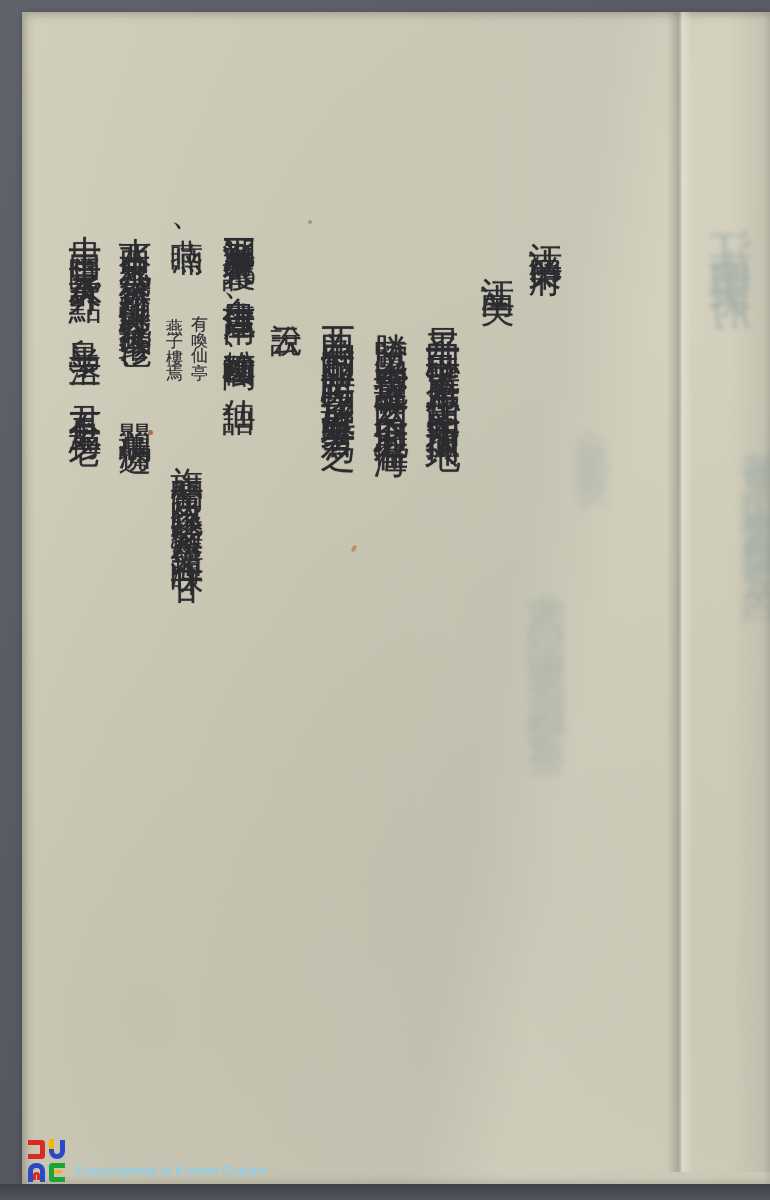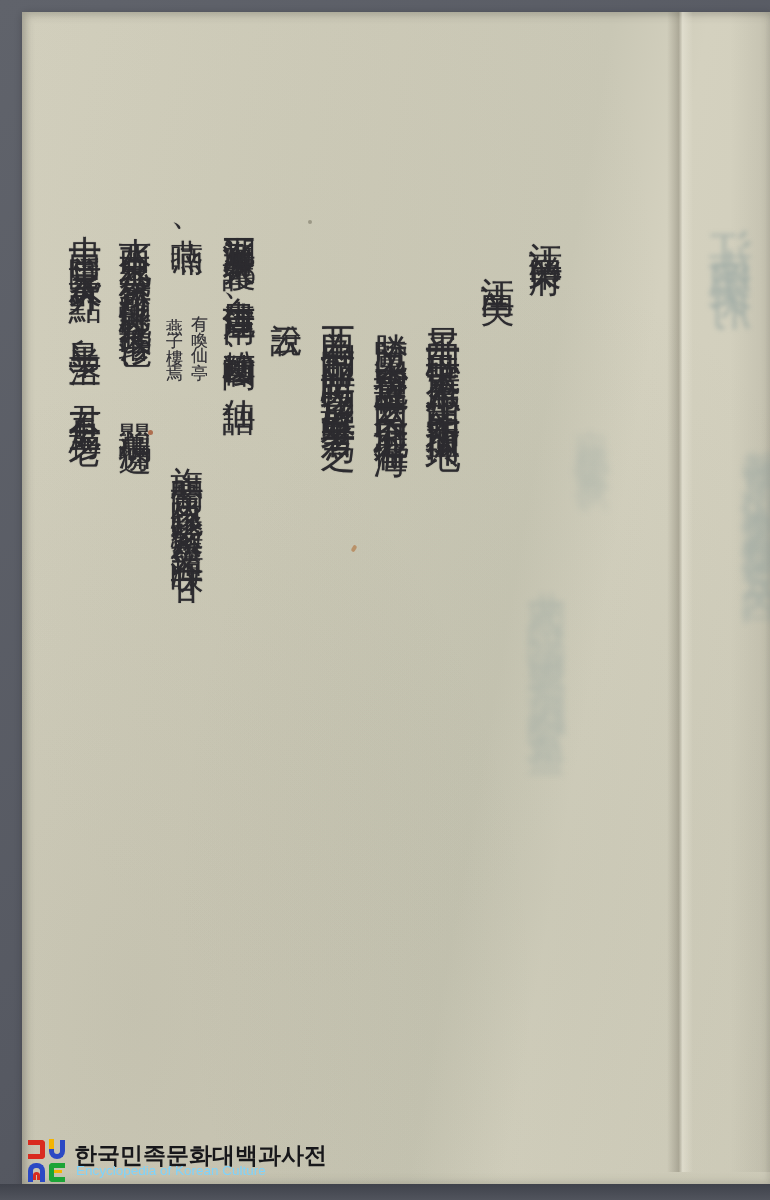--- a/index.html
+++ b/index.html
@@ -111,17 +111,16 @@
     <div class="fleck" style="left:330px;top:533px;width:4px;height:7px;background:#b07038;opacity:0.6;transform:rotate(30deg);border-radius:2px;"></div>
     <div class="fleck" style="left:286px;top:208px;width:4px;height:4px;background:#6e6a58;opacity:0.5;"></div>
   </div>
 
   <div class="logo-mark">
     <div class="g g-tl"></div>
     <div class="g g-tr"></div>
     <div class="g g-bl"></div>
     <div class="g g-br"></div>
   </div>
-  <div class="brand-kr">한국민족문화대백과사전</div>
   <div class="brand-en">Encyclopedia of Korean Culture</div>
 
   <div class="bottom-band"></div>
 </div>
 
 </body></html>

